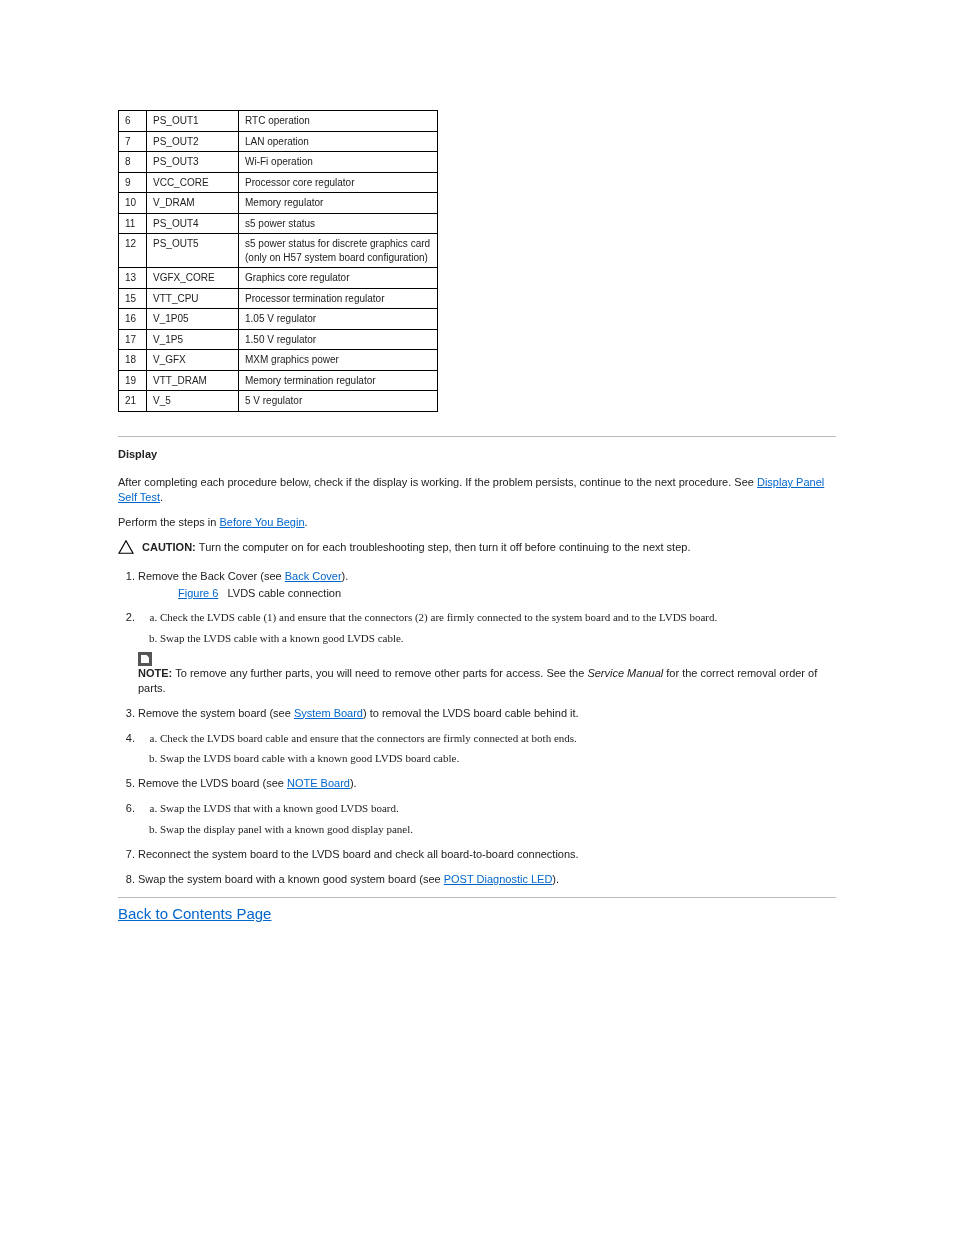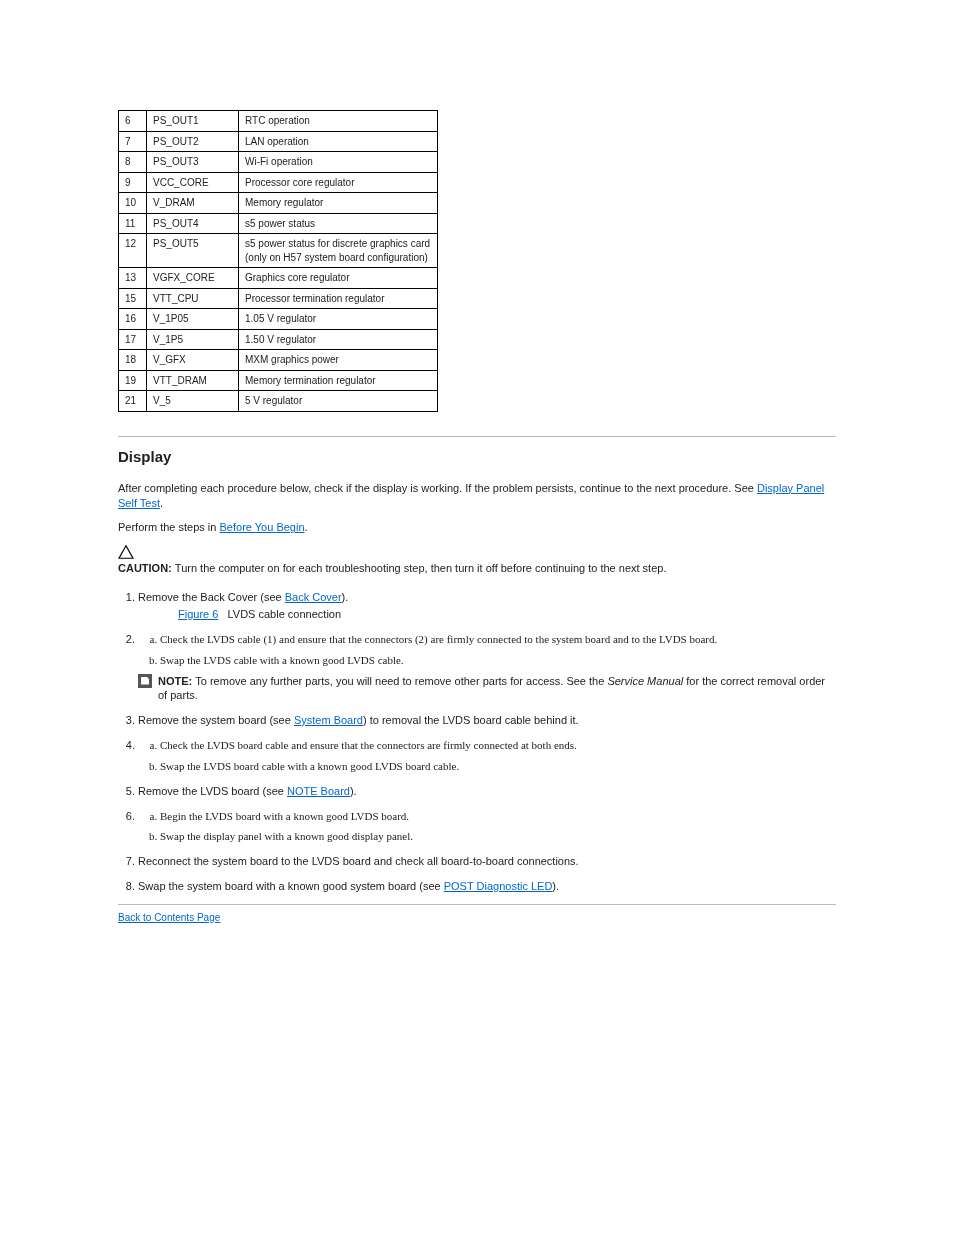--- a/index.html
+++ b/index.html
@@ -30,50 +30,50 @@
     vertical-align: top;
   }
   table.connector td.c1 { width: 28px; }
   table.connector td.c2 { width: 92px; }
   hr.sep {
     border: none;
     border-top: 1px solid #bbb;
     margin: 4px 0 6px 0;
   }
   h2.sect {
-    font-size: 15px;
+    font-size: 11px;
     font-weight: bold;
     margin: 10px 0 14px 0;
   }
   a.link { color: #0066cc; text-decoration: underline; }
   p { margin: 4px 0 10px 0; }
-  .caution-block { display: flex; align-items: flex-start; margin: 8px 0 14px 0; flex-direction: column; }
+  .caution-block { display: flex; align-items: flex-start; margin: 8px 0 14px 0; }
   .caution-icon {
     width: 16px; height: 14px; flex: 0 0 16px; margin: 0 8px 0 0;
     display: inline-block;
   }
   .caution-icon svg { display: block; }
   ol.steps { margin: 0 0 10px 0; padding-left: 20px; }
   ol.steps > li { margin-bottom: 10px; }
   ol.sub { list-style-type: lower-alpha; margin: 0 0 0 0; padding-left: 22px; font-family: Liberation Serif, serif; }
   ol.sub > li { margin-bottom: 6px; }
   .figlink { display: flex; margin: 2px 0 10px 0; }
   .figlink .figlabel { width: 40px; }
-  .note-block { display: flex; align-items: flex-start; margin: 4px 0 8px 0; }
+  .note-block { display: flex; align-items: flex-start; margin: 4px 0 8px 0; flex-direction: column; }
   .note-icon {
     width: 14px; height: 14px; flex: 0 0 14px; margin-right: 6px;
     display: inline-block; background: #555;
     position: relative;
   }
   .note-icon:after {
     content: ""; position: absolute; left: 3px; top: 3px; right: 3px; bottom: 3px;
     background: #fff; clip-path: polygon(0 0, 70% 0, 100% 30%, 100% 100%, 0 100%);
   }
   .back { margin: 2px 0 12px 0; }
-  .contents { font-size: 10px; }
+  .contents { font-size: 15px; }
 </style>
 </head>
 <body>
 
 <div class="page">
 
   <table class="connector">
     <tbody>
 
     <tr>
@@ -208,21 +208,21 @@
         <li>Swap the LVDS board cable with a known good LVDS board cable.</li>
       </ol>
     </li>
 
     <li>
       <span>Remove the LVDS board (see </span><a class="link" href="#">NOTE Board</a><span>).</span>
     </li>
 
     <li>
       <ol class="sub">
-        <li>Begin the LVDS board with a known good LVDS board.</li>
+        <li>Swap the LVDS that with a known good LVDS board.</li>
         <li>Swap the display panel with a known good display panel.</li>
       </ol>
     </li>
 
     <li>Reconnect the system board to the LVDS board and check all board-to-board connections.</li>
 
     <li>
       <span>Swap the system board with a known good system board (see </span><a class="link" href="#">POST Diagnostic LED</a><span>).</span>
     </li>
   </ol>

